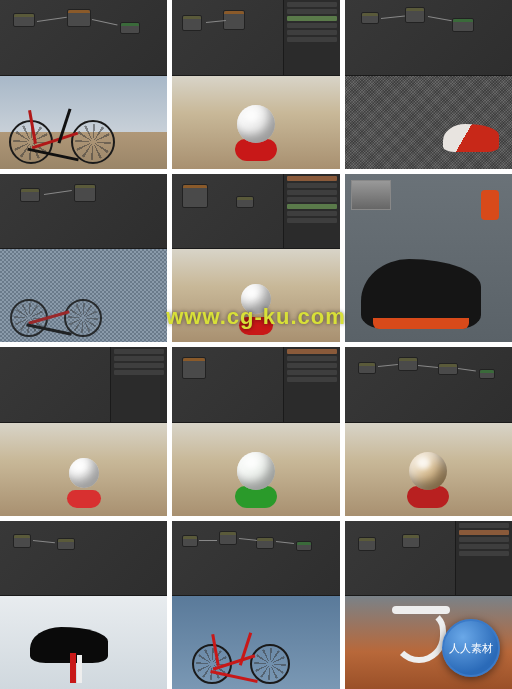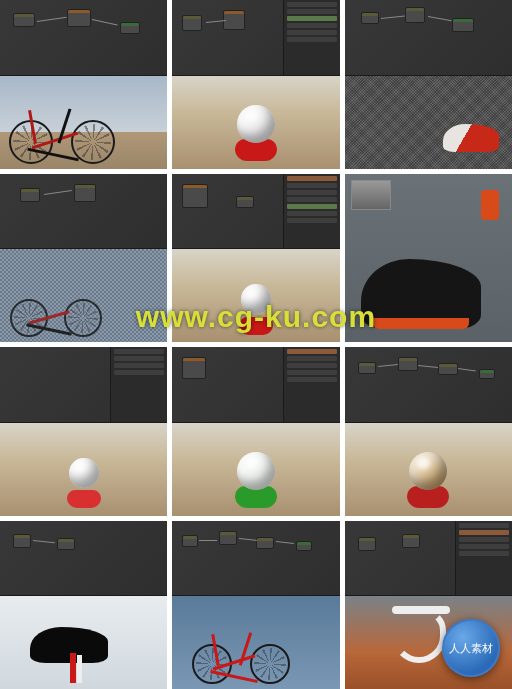--- a/index.html
+++ b/index.html
@@ -156,21 +156,21 @@
     border-left-color:transparent;
   }
 
   
   .watermark {
     position: absolute;
     left: 50%;
     top: 46%;
     transform: translate(-50%, -50%);
     color: #d8e038;
-    font-size: 30px;
+    font-size: 22px;
     font-weight: bold;
     letter-spacing: 1px;
     text-shadow: 0 0 4px rgba(0,0,0,.6);
     pointer-events: none;
     white-space: nowrap;
     z-index: 50;
   }
   .badge {
     position: absolute;
     right: 12px;

